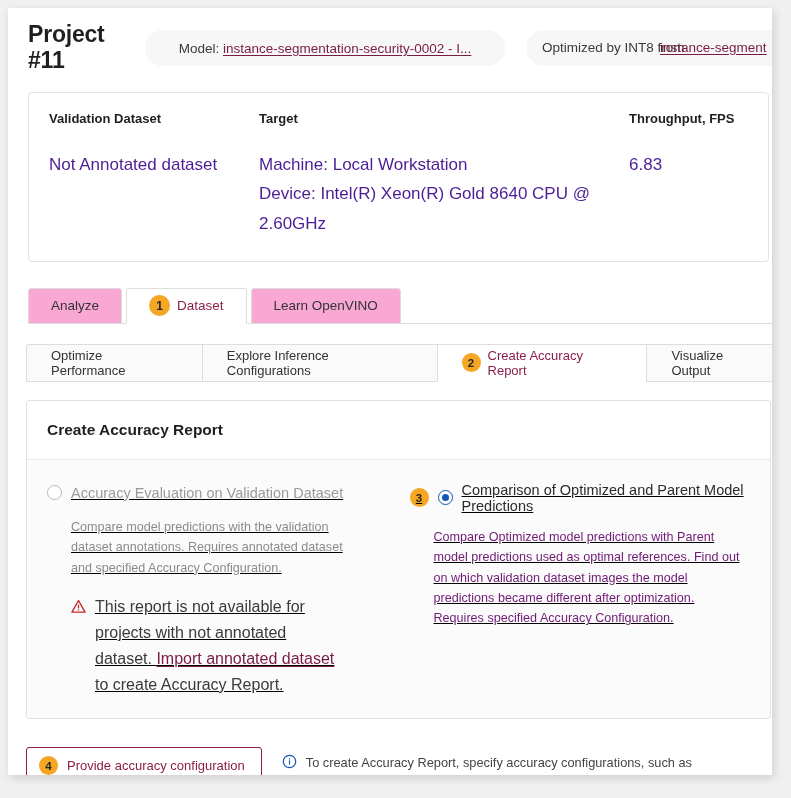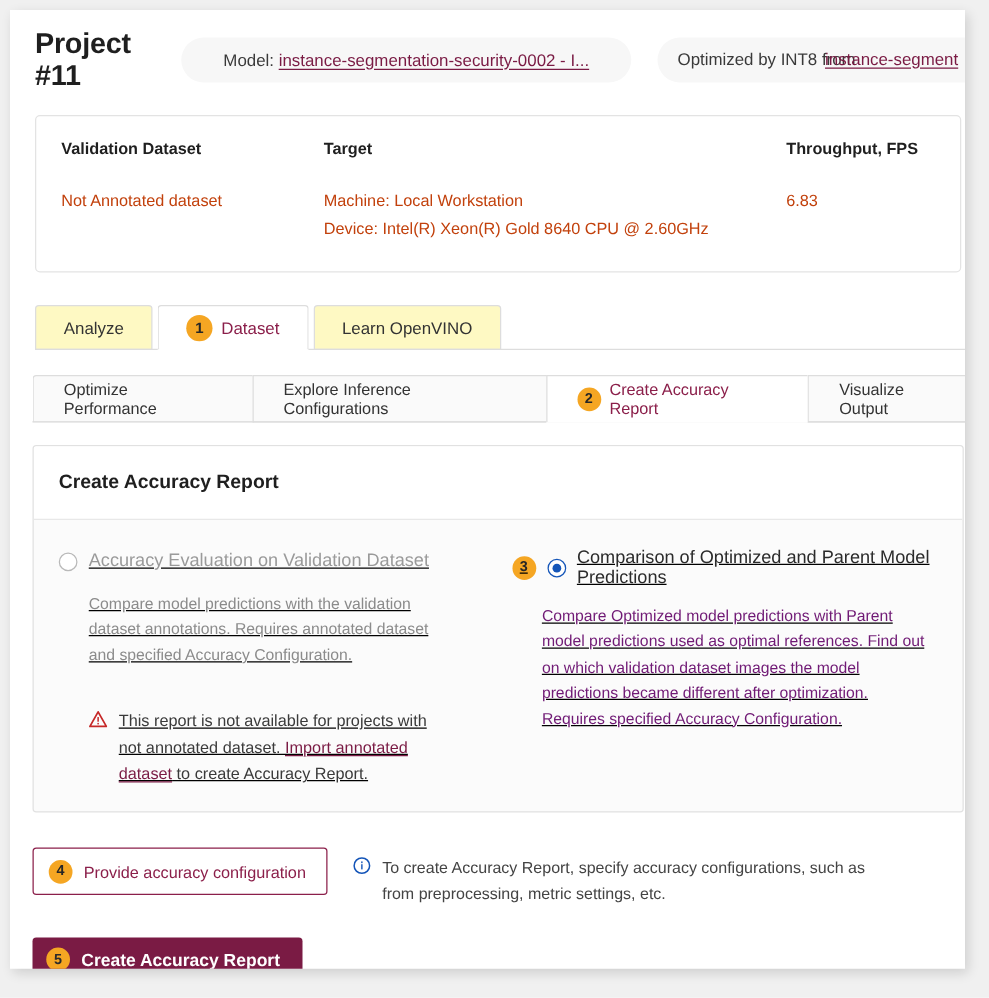--- a/index.html
+++ b/index.html
@@ -81,40 +81,40 @@
   }
   .sum-col-1 { width: 210px; flex: 0 0 210px; }
   .sum-col-2 { width: 370px; flex: 0 0 370px; }
   .sum-col-3 { flex: 1 1 auto; }
   .sum-h {
     font-weight: bold;
     color: #1f1f1f;
     font-size: 13px;
     margin-bottom: 24px;
   }
-  .sum-v { color: #c2410c; font-size: 13px; line-height: 1.75; }
+  .sum-v { color: #4c1d95; font-size: 17px; line-height: 1.75; }
 
   
   .tabs-wrap {
     margin: 26px 0 0 0;
     padding-left: 20px;
     position: relative;
     height: 36px;
   }
   .tabs-wrap:after {
     content: "";
     position: absolute;
     left: 20px; right: 0; bottom: 0;
     height: 1px; background: #ddd;
   }
   .tabs { display: flex; height: 36px; align-items: stretch; gap: 0; }
   .tab {
     border: 1px solid #ddd;
     border-bottom: 1px solid #ddd;
-    background: #fef9c3;
+    background: #f9a8d4;
     display: flex;
     align-items: center;
     justify-content: center;
     gap: 7px;
     padding: 0 22px;
     font-size: 13.5px;
     color: #333;
     position: relative;
     border-radius: 3px 3px 0 0;
     margin-right: 4px;
@@ -232,23 +232,23 @@
     font-size: 12.6px;
     line-height: 1.62;
     color: #8b8b8b;
     padding-left: 24px;
     max-width: 300px;
   }
   .opt-desc.right { color: #701a75; max-width: 330px; }
   .warn {
     display: flex;
     gap: 9px;
-    margin-top: 32px;
+    margin-top: 16px;
     padding-left: 24px;
-    font-size: 13px;
+    font-size: 16px;
     line-height: 1.62;
     color: #3a3a3a;
     max-width: 300px;
   }
   .warn-ico { flex: 0 0 15px; margin-top: 2px; }
 
   
   .action-row {
     display: flex;
     align-items: flex-start;

